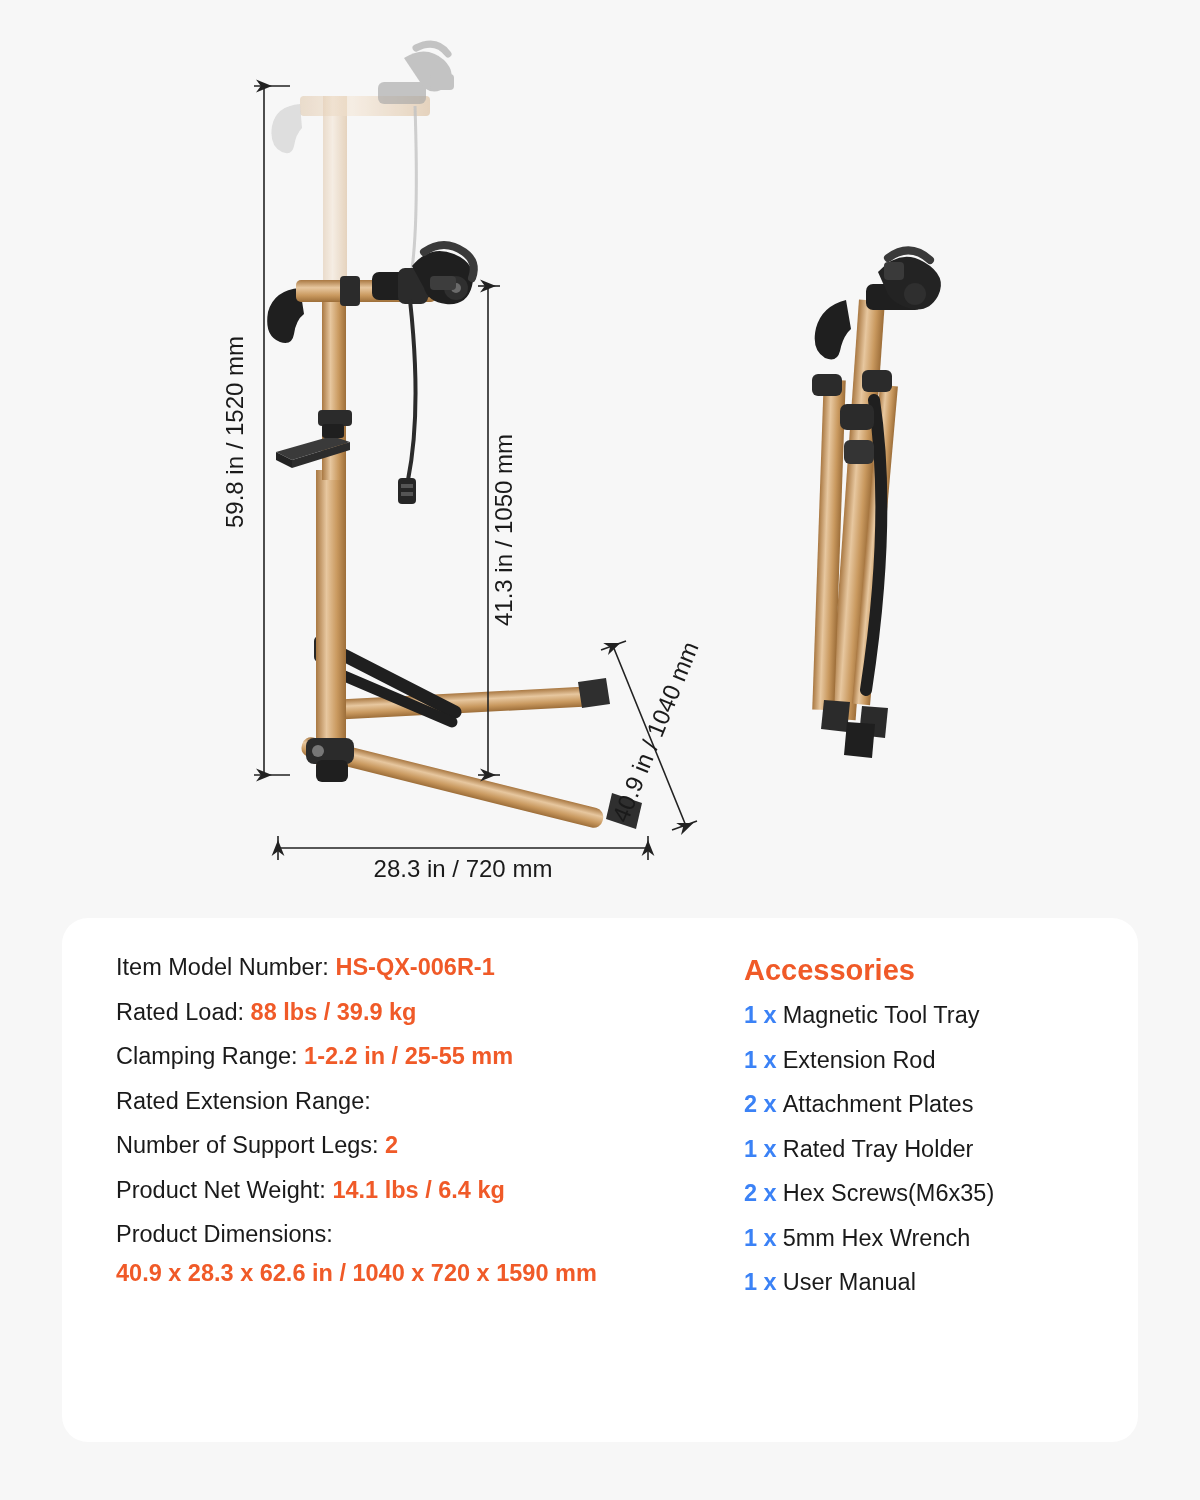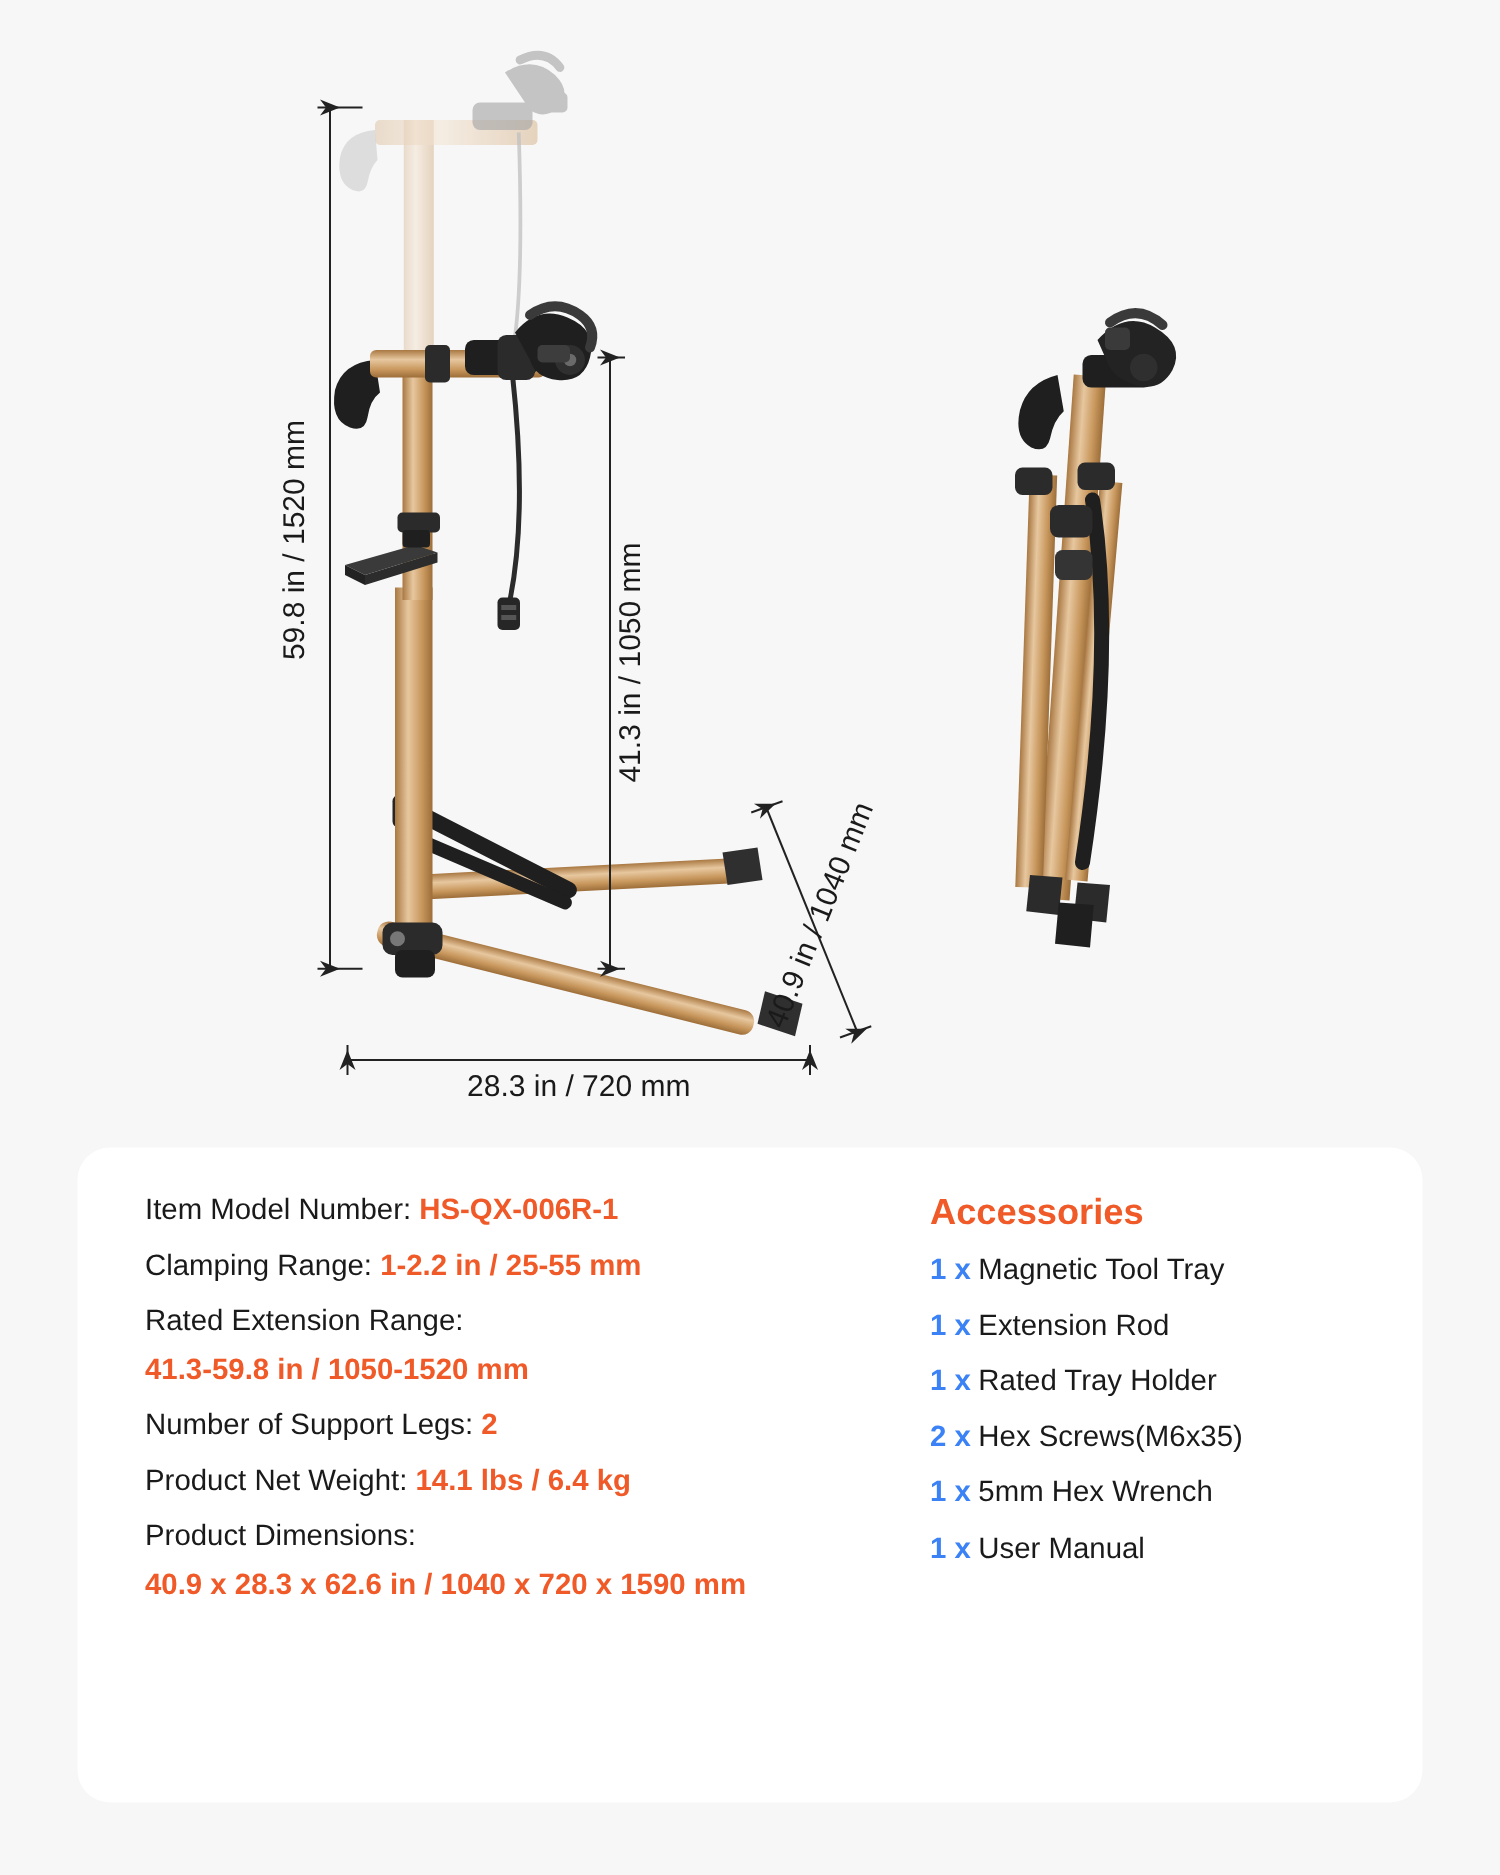--- a/index.html
+++ b/index.html
@@ -256,27 +256,30 @@
 </div>
 
 <div id="spec-card">
 
   <div id="spec-left">
     <div class="spec-row">
       <span>Item Model Number:</span>
       <span class="val">HS-QX-006R-1</span>
     </div>
     <div class="spec-row">
+      <span>Rated Load:</span>
+      <span class="val">88 lbs / 39.9 kg</span>
+    </div>
+    <div class="spec-row">
       <span>Clamping Range:</span>
       <span class="val">1-2.2 in / 25-55 mm</span>
     </div>
     <div class="spec-row">
       <span>Rated Extension Range:</span>
     </div>
-    <div class="spec-row val-line">41.3-59.8 in / 1050-1520 mm</div>
     <div class="spec-row">
       <span>Number of Support Legs:</span>
       <span class="val">2</span>
     </div>
     <div class="spec-row">
       <span>Product Net Weight:</span>
       <span class="val">14.1 lbs / 6.4 kg</span>
     </div>
     <div class="spec-row">
       <span>Product Dimensions:</span>
@@ -287,20 +290,23 @@
   <div id="spec-right">
     <div class="acc-title">Accessories</div>
 
     <div class="acc-row">
       <span class="qty">1 x</span><span>Magnetic Tool Tray</span>
     </div>
     <div class="acc-row">
       <span class="qty">1 x</span><span>Extension Rod</span>
     </div>
     <div class="acc-row">
+      <span class="qty">2 x</span><span>Attachment Plates</span>
+    </div>
+    <div class="acc-row">
       <span class="qty">1 x</span><span>Rated Tray Holder</span>
     </div>
     <div class="acc-row">
       <span class="qty">2 x</span><span>Hex Screws(M6x35)</span>
     </div>
     <div class="acc-row">
       <span class="qty">1 x</span><span>5mm Hex Wrench</span>
     </div>
     <div class="acc-row">
       <span class="qty">1 x</span><span>User Manual</span>

